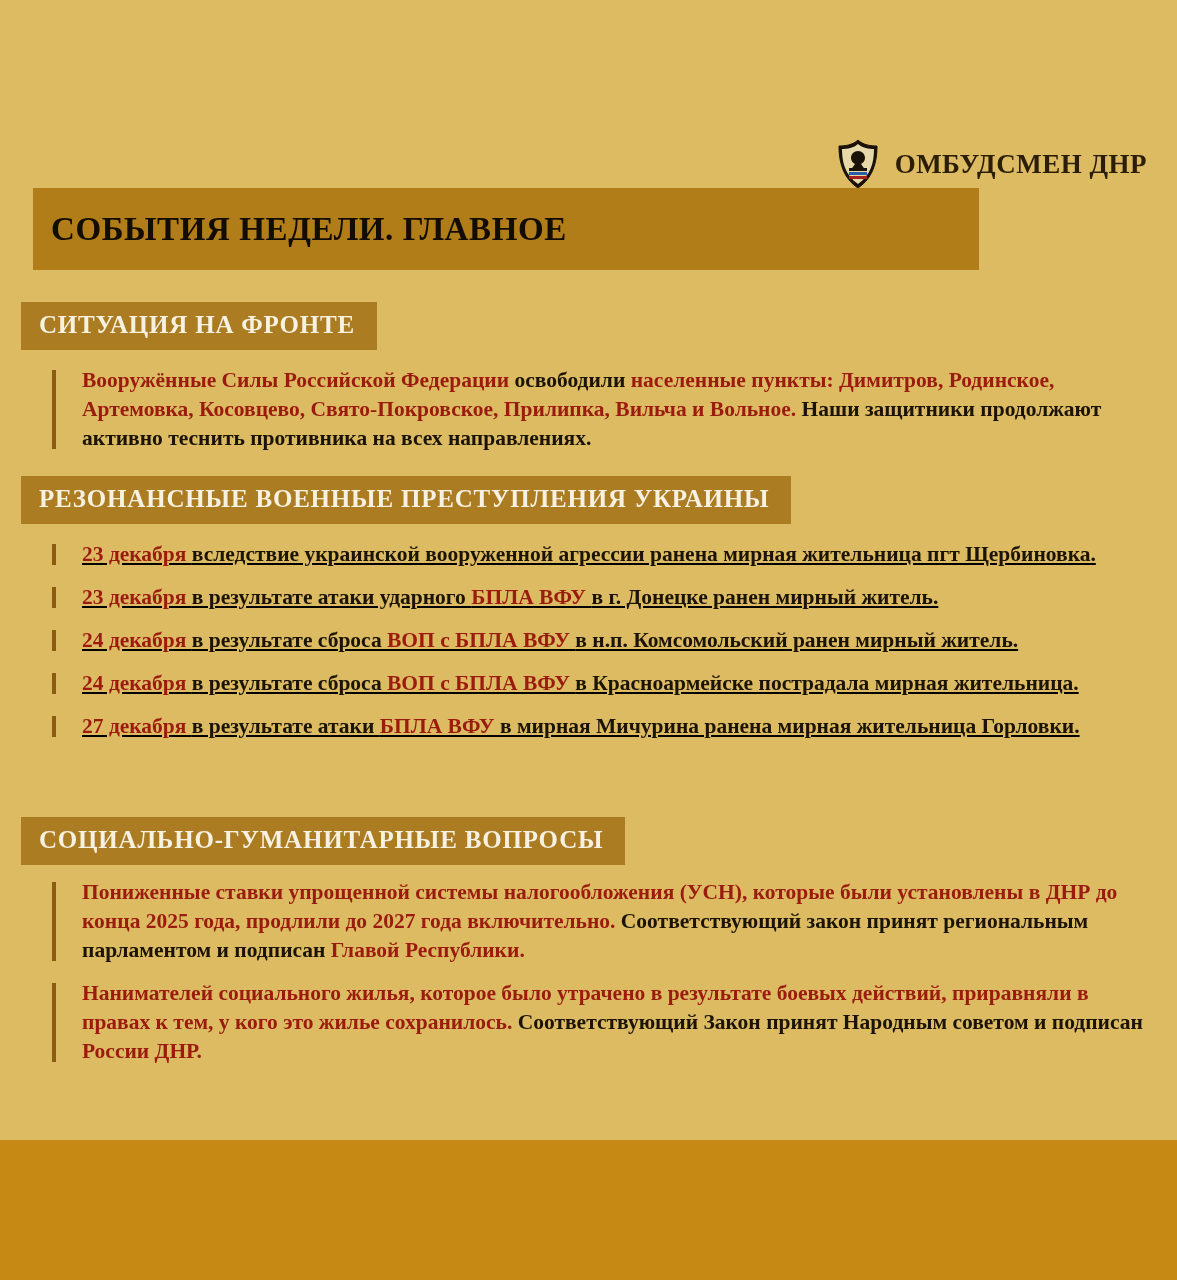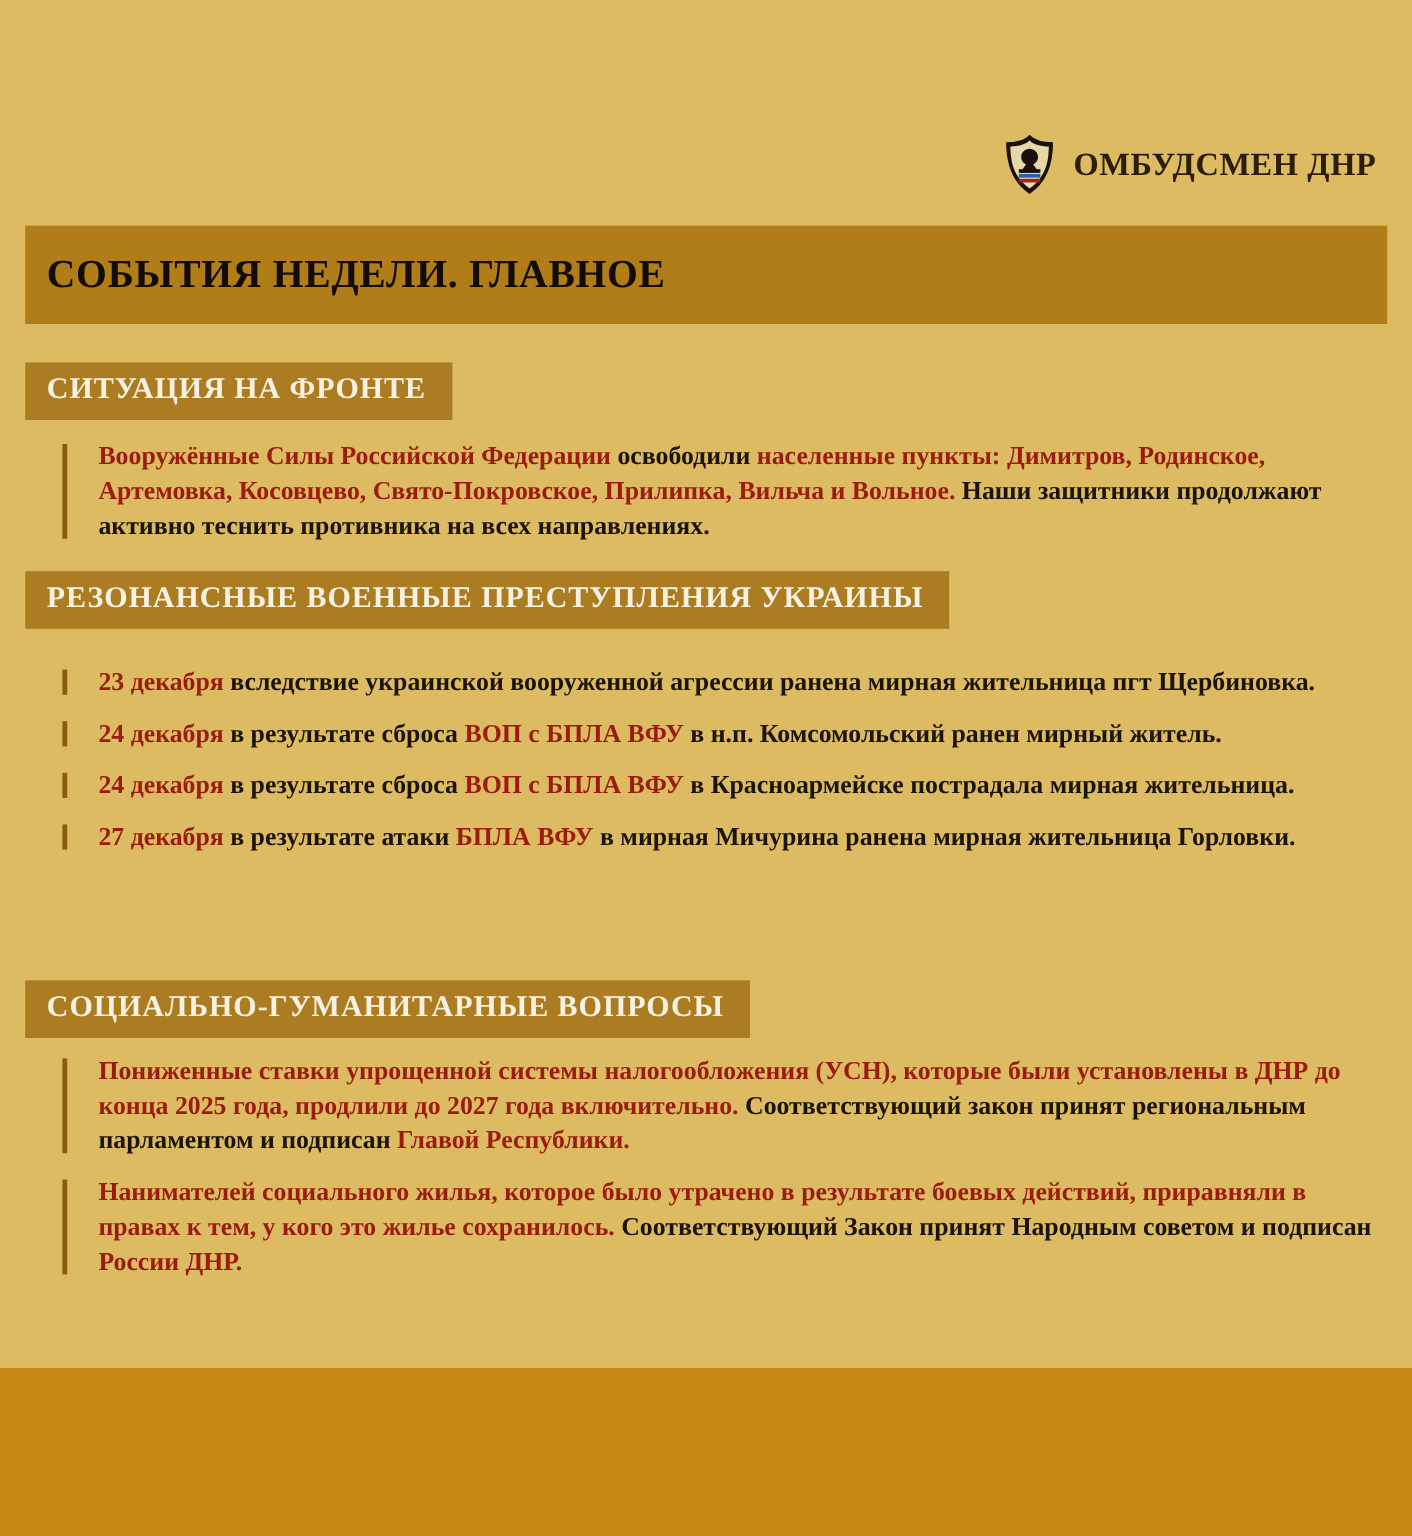--- a/index.html
+++ b/index.html
@@ -18,21 +18,21 @@
     position: relative;
     width: 1177px;
     height: 1280px;
     background: #dcbb63;
     box-sizing: border-box;
   }
 
   
   .brand {
     position: absolute;
-    top: 111px;
+    top: 138px;
     right: 30px;
     display: flex;
     align-items: center;
     gap: 14px;
   }
   .brand-emblem {
     width: 46px;
     height: 52px;
     display: block;
   }
@@ -40,23 +40,23 @@
     font-family: "Liberation Serif", "DejaVu Serif", serif;
     font-weight: bold;
     font-size: 27px;
     letter-spacing: 0.5px;
     color: #2c1e06;
   }
 
   
   .title-banner {
     position: absolute;
-    left: 21px;
+    left: 33px;
     top: 188px;
-    width: 1135px;
+    width: 946px;
     height: 82px;
     background: #b07d18;
     display: flex;
     align-items: center;
   }
   .title-banner .txt {
     font-size: 33px;
     font-weight: bold;
     letter-spacing: 0.6px;
     color: #120c02;
@@ -142,23 +142,26 @@
   </div>
   <div class="block" id="b0" style="top:366px;">
       <div class="item">
         <p><span class="hl">Вооружённые Силы Российской Федерации </span><span class="">освободили </span><span class="hl">населенные пункты: Димитров, Родинское, Артемовка, Косовцево, Свято-Покровское, Прилипка, Вильча и Вольное. </span><span class="">Наши защитники продолжают активно теснить противника на всех направлениях.</span></p>
       </div>
     </div>
 
   <div class="sec-wrap" style="top:476px;border-radius:20px;">
     <span class="sec-head">РЕЗОНАНСНЫЕ ВОЕННЫЕ ПРЕСТУПЛЕНИЯ УКРАИНЫ</span>
   </div>
-  <div class="block" id="b1" style="top:554px;">
+  <div class="block" id="b1" style="top:540px;text-decoration:underline;">
       <div class="item">
         <p><span class="hl">23 декабря </span><span class="">вследствие украинской вооруженной агрессии ранена мирная жительница пгт Щербиновка.</span></p>
+      </div>
+      <div class="item">
+        <p><span class="hl">23 декабря </span><span class="">в результате атаки ударного </span><span class="hl">БПЛА ВФУ </span><span class="">в г. Донецке ранен мирный житель.</span></p>
       </div>
       <div class="item">
         <p><span class="hl">24 декабря </span><span class="">в результате сброса </span><span class="hl">ВОП с БПЛА ВФУ </span><span class="">в н.п. Комсомольский ранен мирный житель.</span></p>
       </div>
       <div class="item">
         <p><span class="hl">24 декабря </span><span class="">в результате сброса </span><span class="hl">ВОП с БПЛА ВФУ </span><span class="">в Красноармейске пострадала мирная жительница.</span></p>
       </div>
       <div class="item">
         <p><span class="hl">27 декабря </span><span class="">в результате атаки </span><span class="hl">БПЛА ВФУ </span><span class="">в мирная Мичурина ранена мирная жительница Горловки.</span></p>
       </div>

